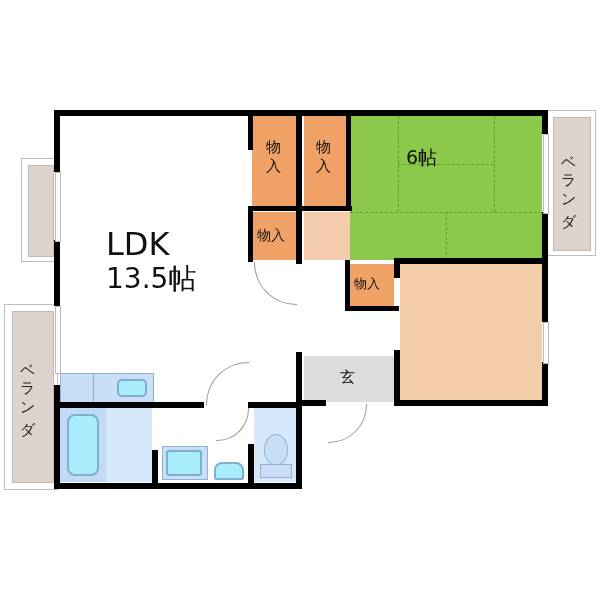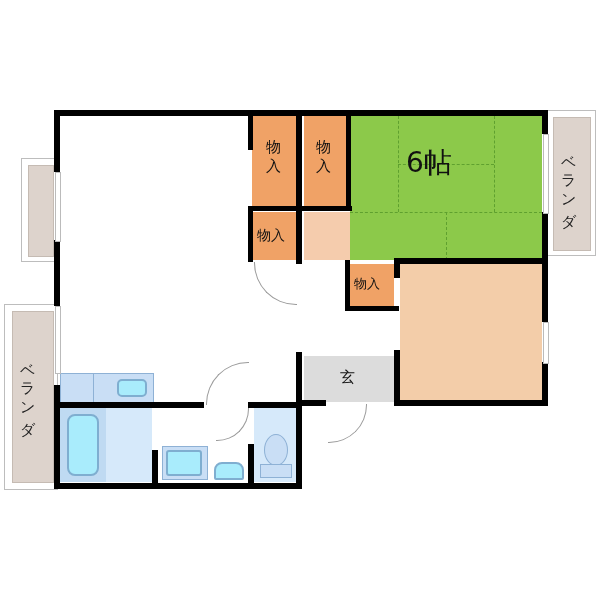--- a/index.html
+++ b/index.html
@@ -56,38 +56,40 @@
 </div>
 <div class="abs storage-light" style="left:304px;top:212px;width:46px;height:48px;"></div>
 
 <div class="abs tatami" style="left:350px;top:116px;width:192px;height:144px;">
   <div class="dash-v" style="left:48px;top:0;height:96px;"></div>
   <div class="dash-v" style="left:144px;top:0;height:96px;"></div>
   <div class="dash-v" style="left:96px;top:96px;height:48px;"></div>
   <div class="dash-h" style="left:48px;top:48px;width:96px;"></div>
   <div class="dash-h" style="left:0;top:96px;width:192px;"></div>
   <div class="label" style="left:56px;top:32px;font-size:30px;">
-    <div style="font-size:28px;">6帖</div>
+    <div style="font-size:19px;">6帖</div>
   </div>
 </div>
 
 <div class="abs storage" style="left:350px;top:264px;width:44px;height:42px;">
   <div class="label" style="left:4px;top:13px;font-size:13px;">物入</div>
 </div>
 
 <div class="abs western" style="left:400px;top:264px;width:142px;height:136px;">
   <div class="label" style="left:28px;top:26px;font-size:30px;">
   </div>
 </div>
 
 <div class="abs genkan" style="left:304px;top:356px;width:92px;height:46px;">
   <div class="label" style="left:36px;top:14px;font-size:15px;">玄</div>
 </div>
 
 <div class="label" style="left:106px;top:228px;font-size:32px;">
+  <div>LDK</div>
+  <div style="font-size:28px;margin-top:2px;">13.5帖</div>
 </div>
 
 <div class="abs" style="left:60px;top:373px;width:94px;height:30px;background:#c9def5;border:1px solid #8eb1d5;">
   <div class="abs" style="left:32px;top:0;width:1px;height:28px;background:#8eb1d5;"></div>
   <div class="abs fixture" style="left:56px;top:5px;width:30px;height:18px;border-radius:5px;"></div>
 </div>
 
 <div class="abs bath" style="left:60px;top:408px;width:92px;height:74px;">
   <div class="abs" style="left:0;top:0;width:46px;height:74px;background:#bfdaf2;"></div>
   <div class="abs fixture" style="left:7px;top:6px;width:32px;height:62px;"></div>

